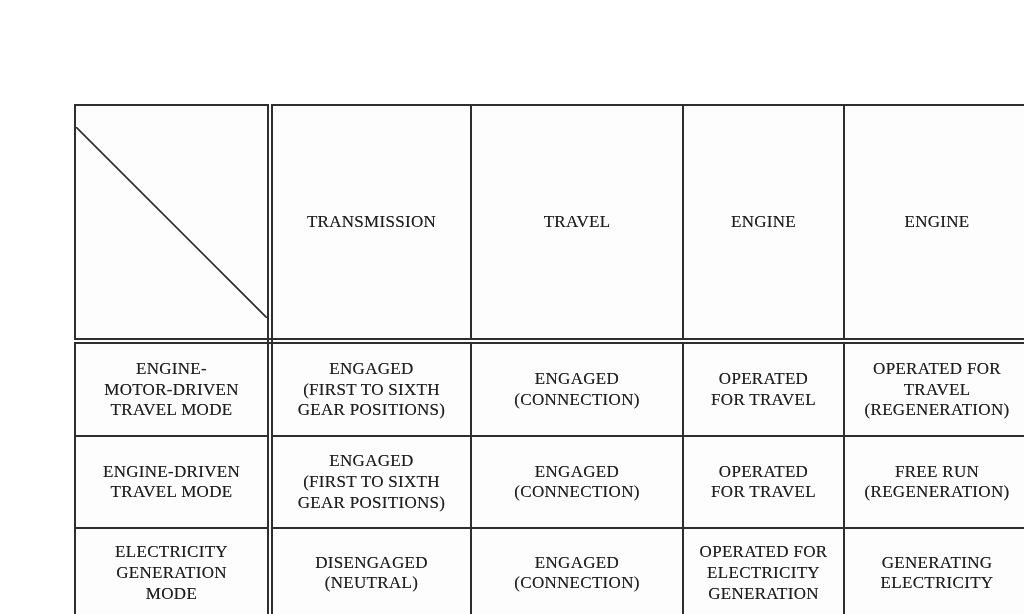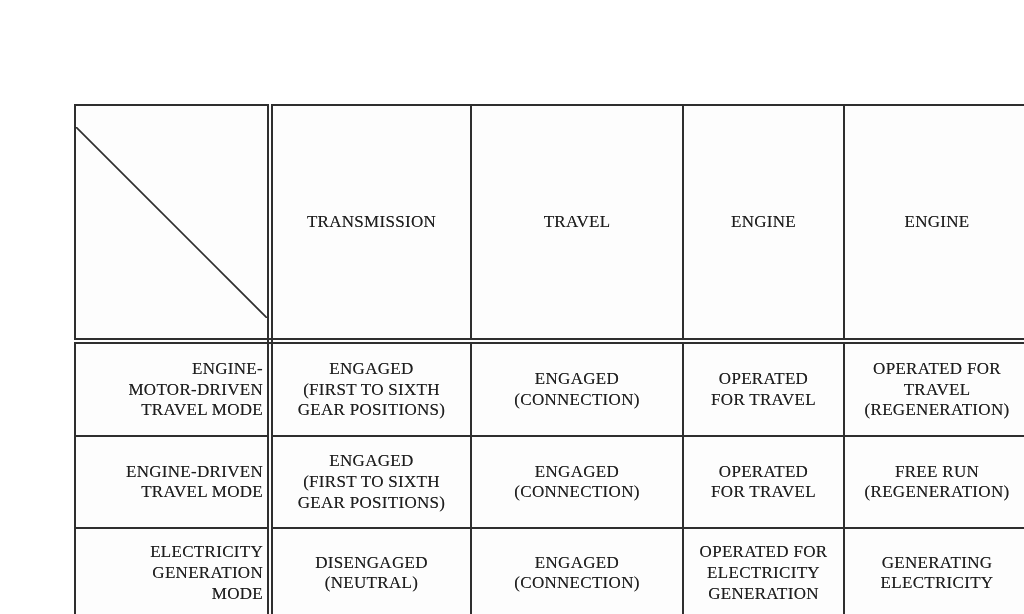--- a/index.html
+++ b/index.html
@@ -44,21 +44,20 @@
     text-shadow: 0 0 0.6px rgba(40,40,40,0.65);
     overflow: hidden;
   }
   table.modes th {
     font-weight: normal;
     border-bottom: 6px double #2e2e2e;
   }
   table.modes th.corner,
   table.modes td.rowhead {
     border-right: 6px double #2e2e2e;
-    text-align: right;
   }
   table.modes th.corner {
     padding: 0;
   }
   .corner svg {
     display: block;
     width: 100%;
     height: 100%;
   }
   tr.head  { height: 48px; }

